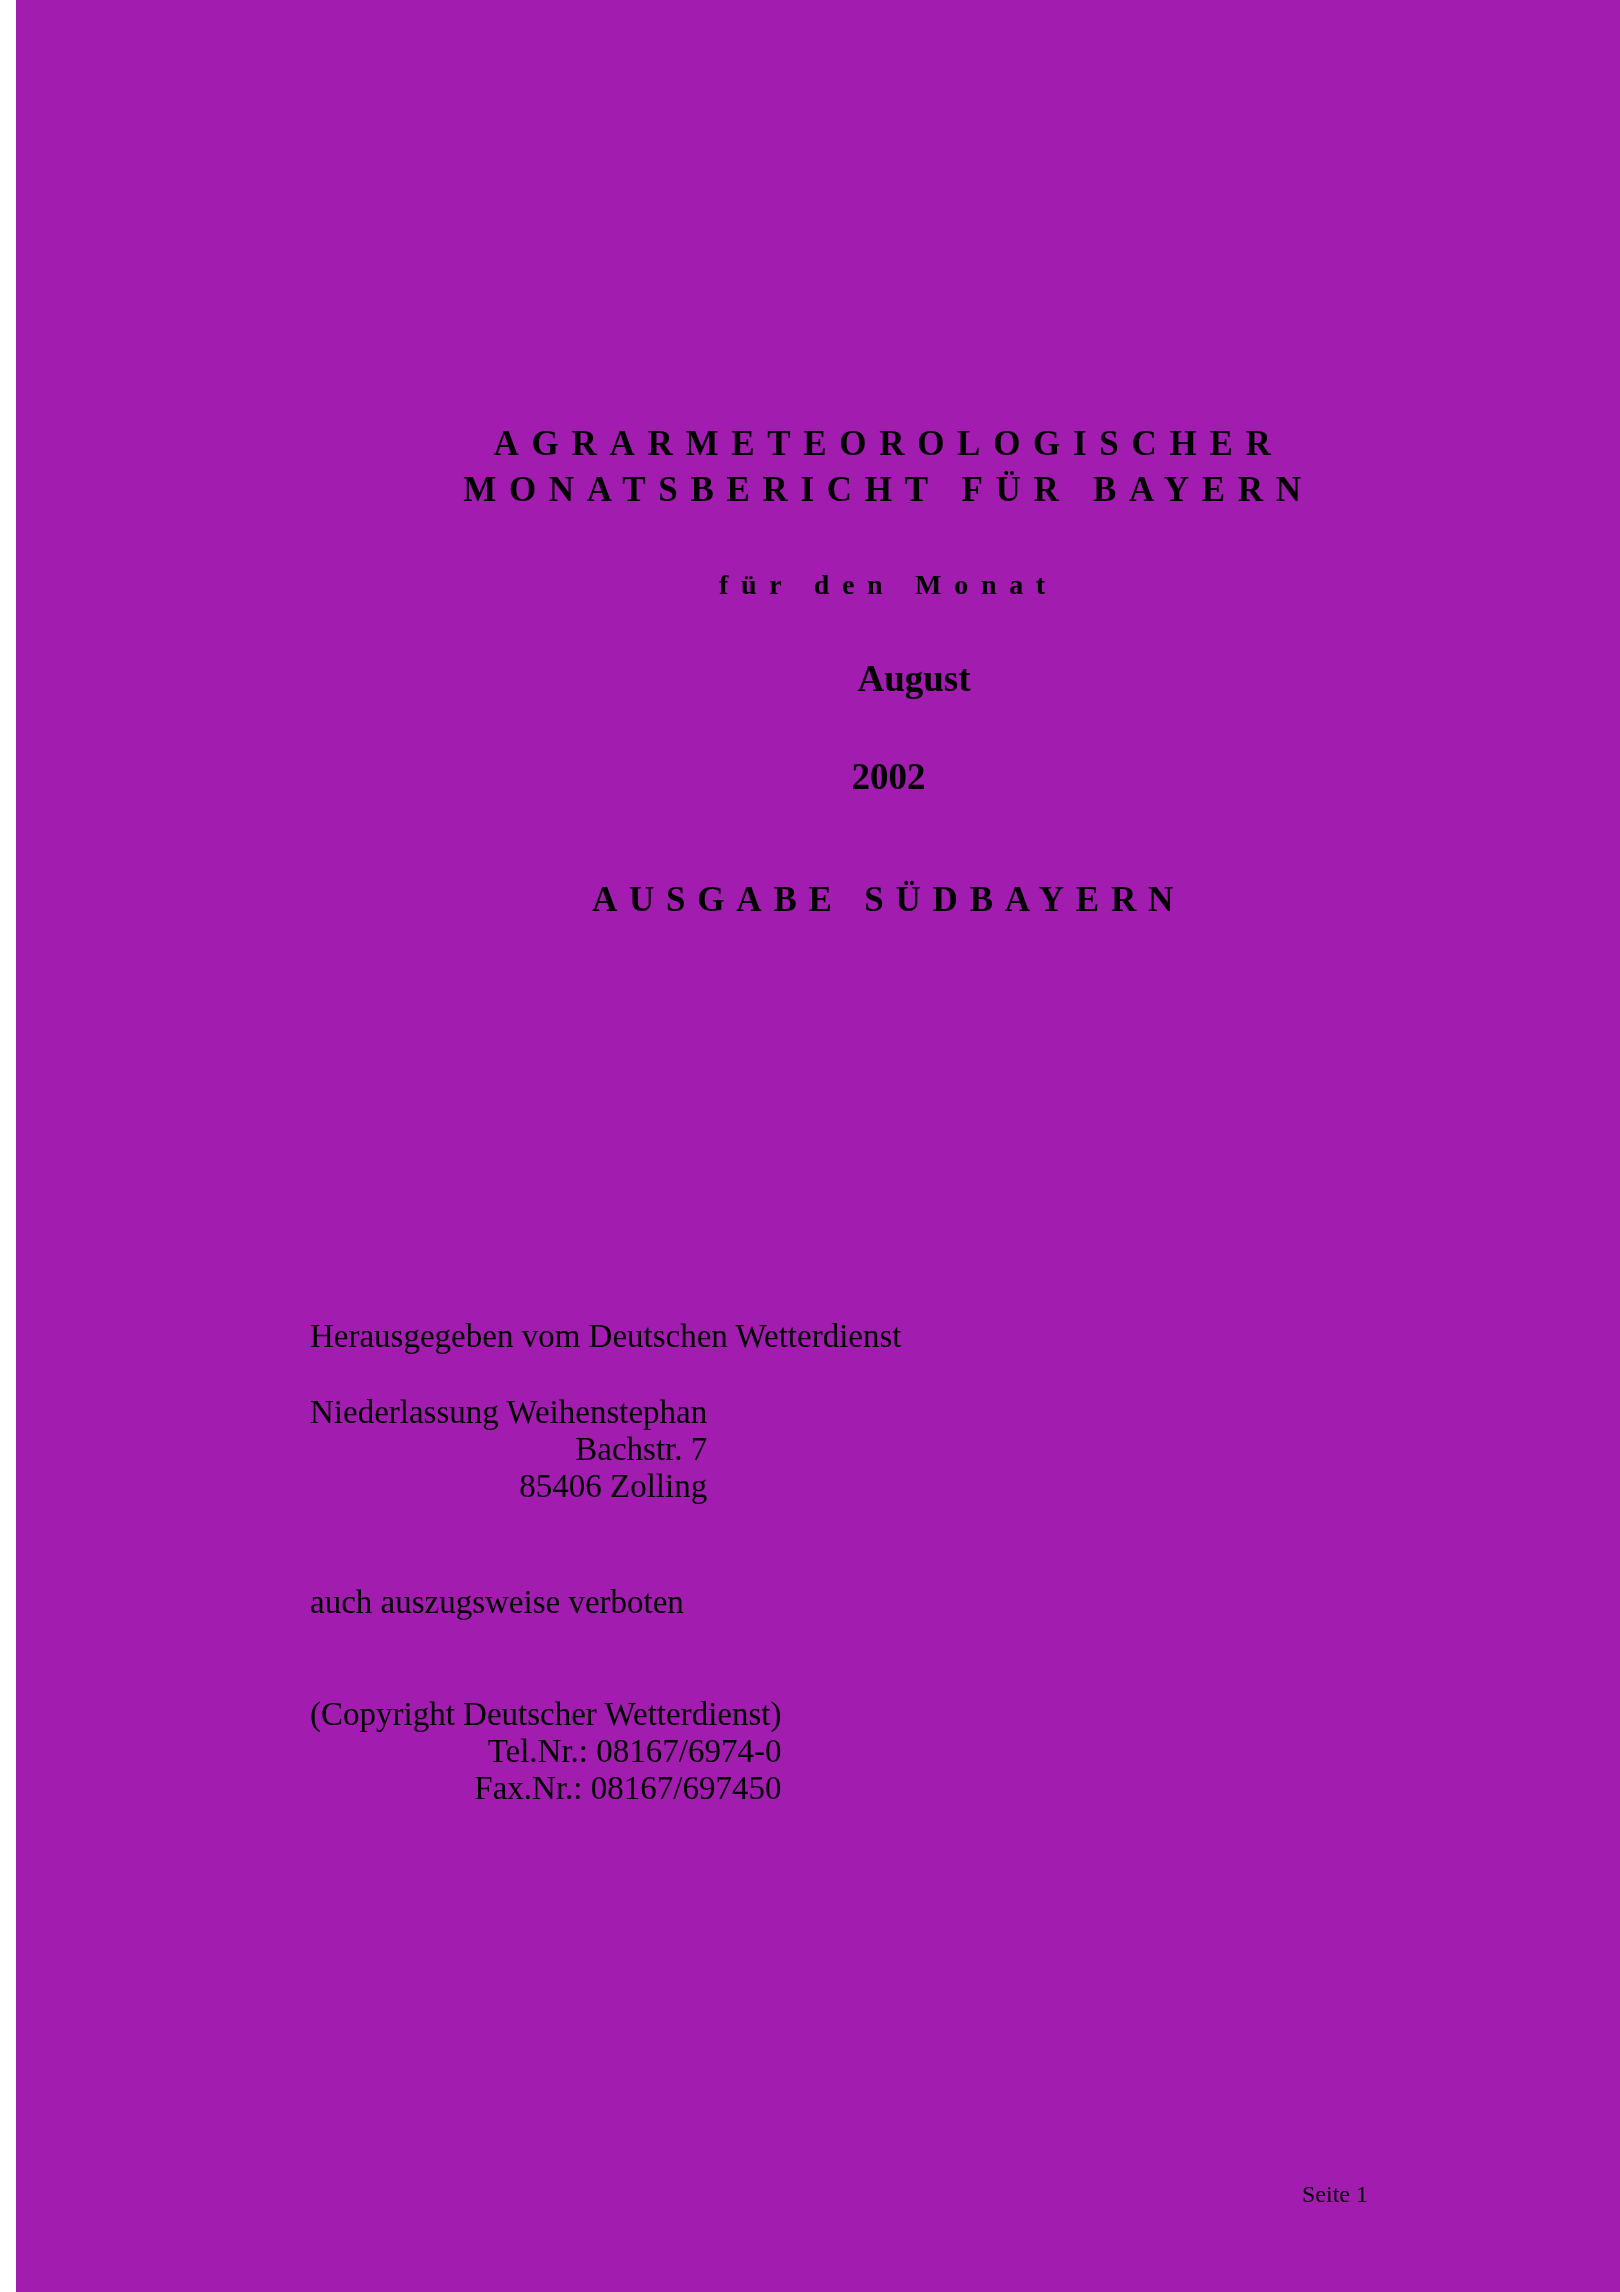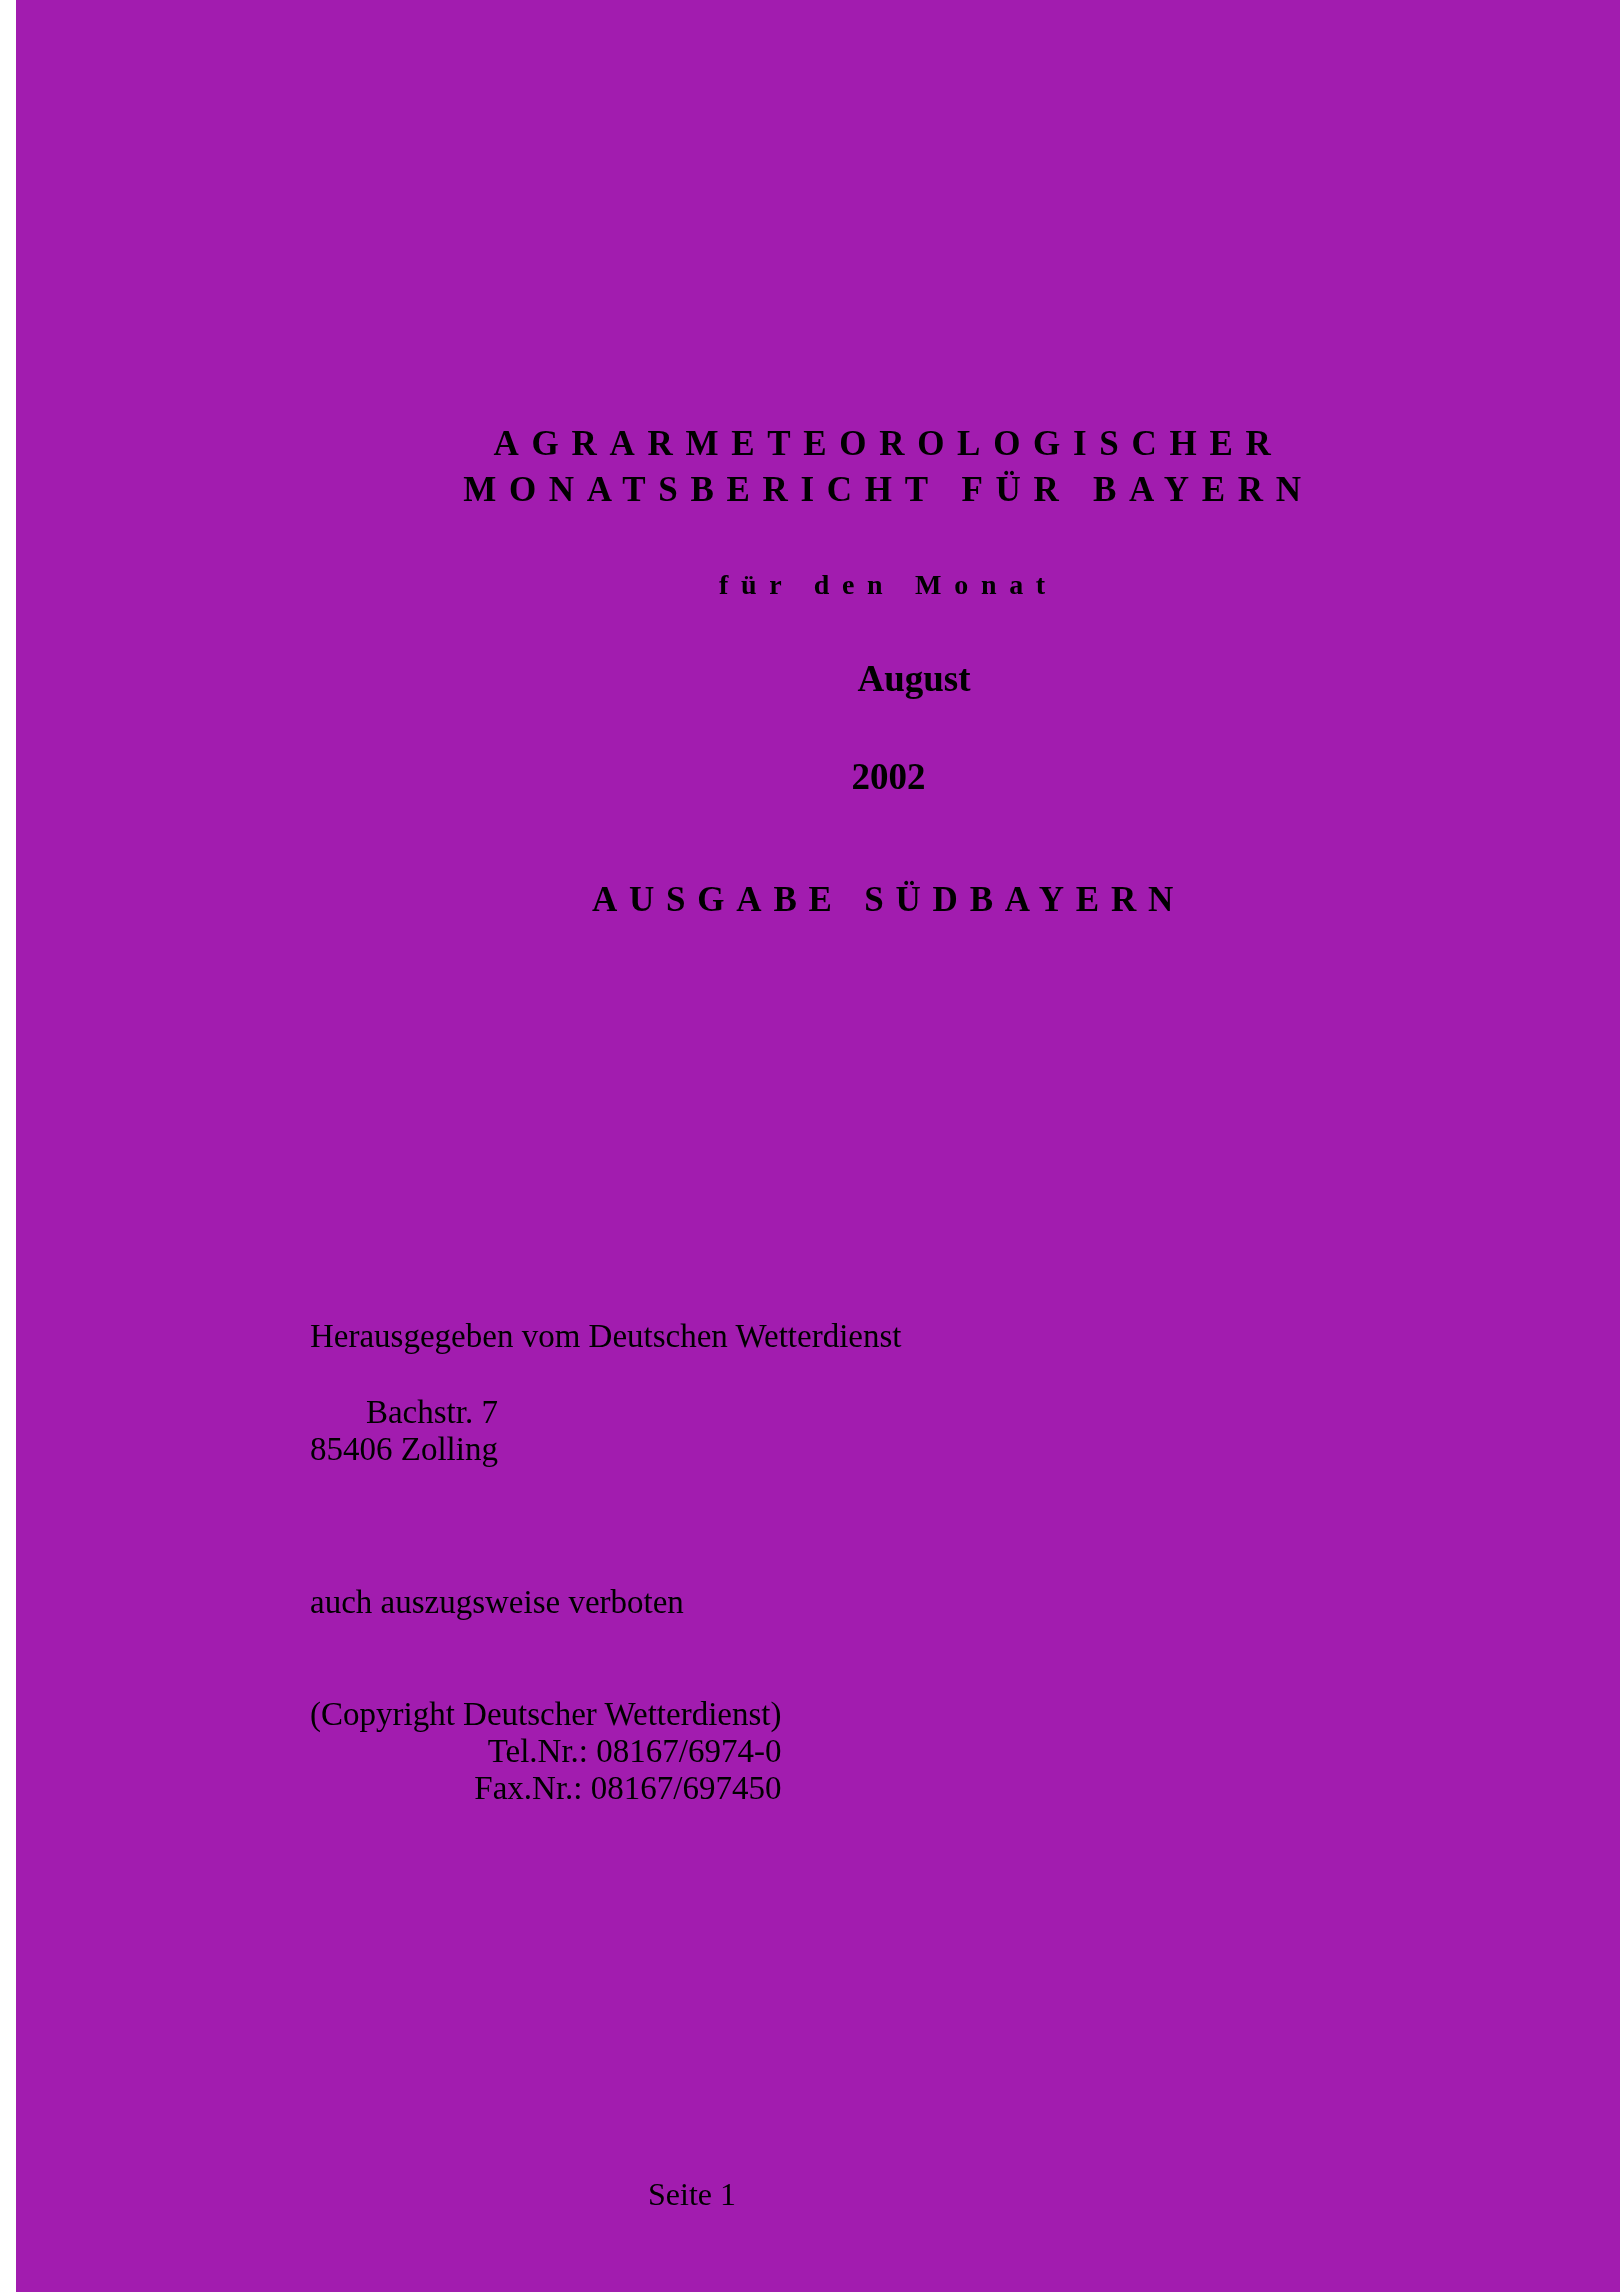--- a/index.html
+++ b/index.html
@@ -72,22 +72,22 @@
   .address-block  { top: 1394px; }
   .notice-block   { top: 1584px; }
   .copyright-block{ top: 1696px; }
   .indented { padding-left: 8.8px; }
   
   .footer-line {
     position: absolute;
     left: 0;
     width: 1352px;
     top: 2178px;
-    text-align: center;
-    font-size: 32px;
+    text-align: right;
+    font-size: 24px;
     line-height: 32px;
   }
 </style>
 </head>
 <body>
 
 <div class="page">
 
   <div class="center-block title-lines">
     <div>AGRARMETEOROLOGISCHER</div>
@@ -98,20 +98,21 @@
 
   <div class="center-block month-line">August</div>
 
   <div class="center-block year-line">2002</div>
 
   <div class="center-block edition-line">AUSGABE  SÜDBAYERN</div>
 
   <div class="left-block publisher-line">Herausgegeben vom Deutschen Wetterdienst</div>
 
   <div class="left-block address-block">
+    <div>Niederlassung Weihenstephan</div>
     <div>Bachstr. 7</div>
     <div>85406 Zolling</div>
   </div>
 
   <div class="left-block notice-block">
     <div>auch auszugsweise verboten</div>
   </div>
 
   <div class="left-block copyright-block">
     <div>(Copyright Deutscher Wetterdienst)</div>

